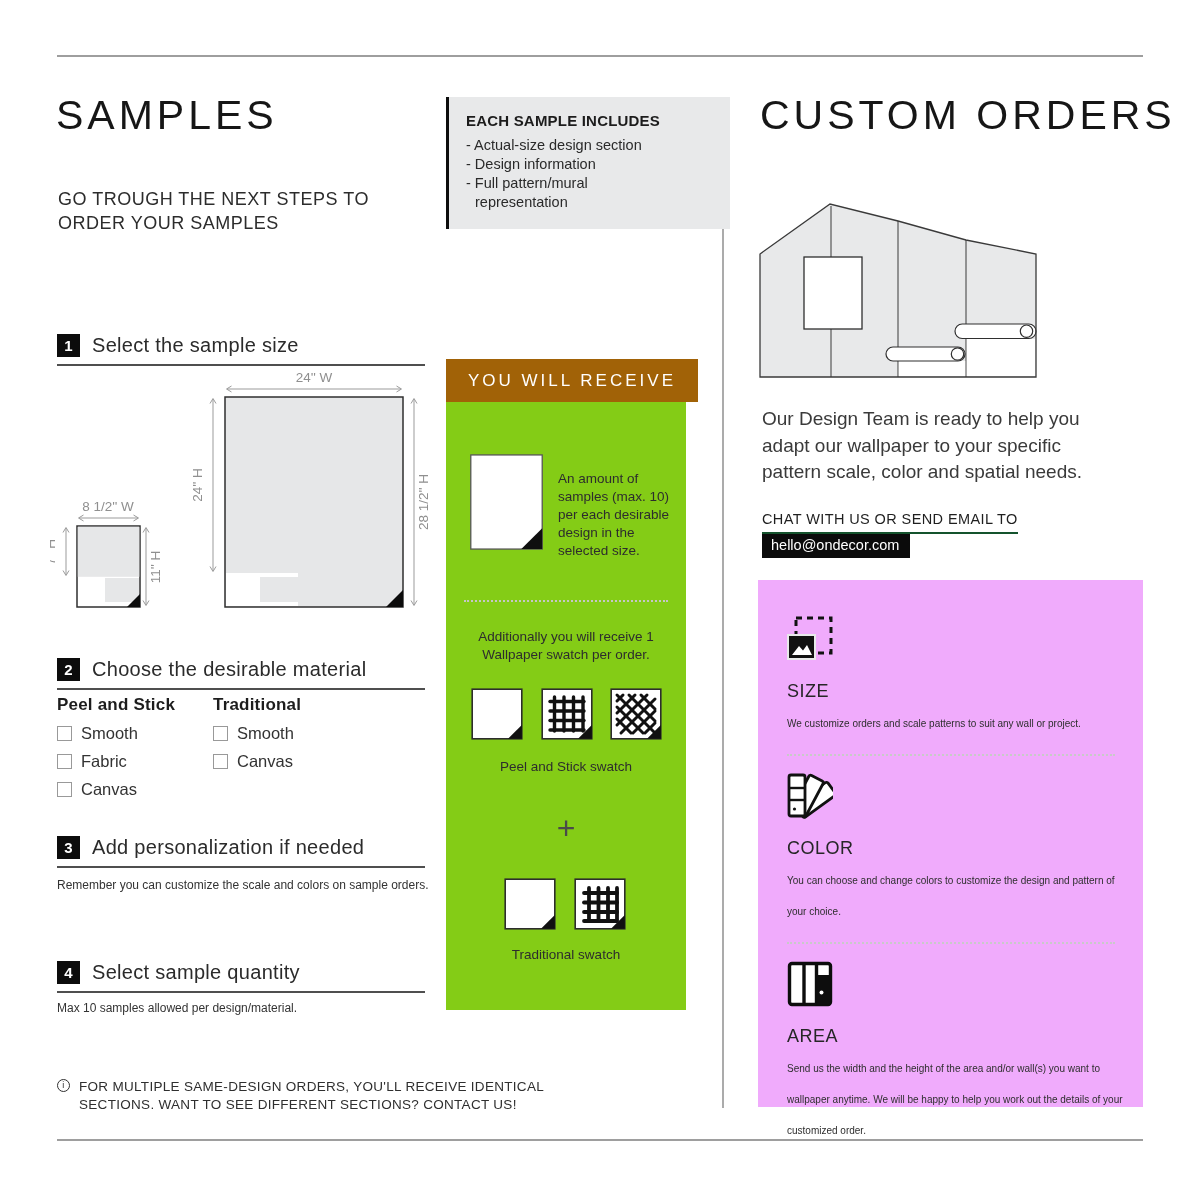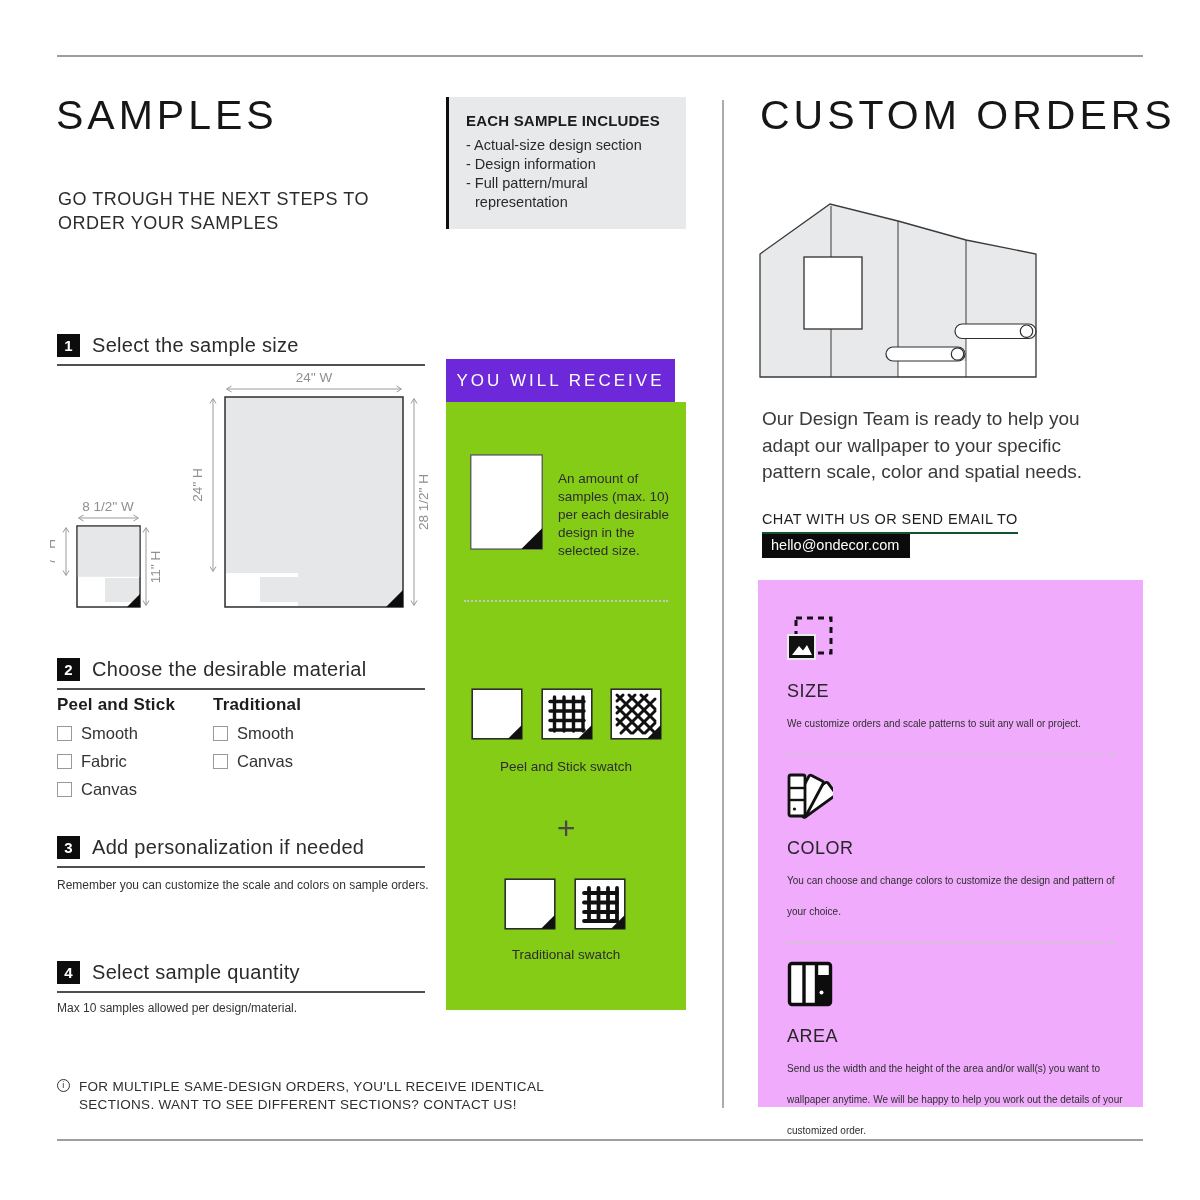--- a/index.html
+++ b/index.html
@@ -20,27 +20,27 @@
     padding-bottom:7px;display:flex;align-items:center;gap:12px;}
   .step-num{width:23px;height:23px;background:#0c0c0c;color:#fff;font-size:15px;font-weight:700;
     display:flex;align-items:center;justify-content:center;flex:0 0 auto;}
   .step-title{font-size:20px;color:#2b2b2b;letter-spacing:.3px;white-space:nowrap;}
   .note{font-size:12px;line-height:24px;color:#333;width:380px;}
   .mat-head{font-size:17px;font-weight:700;color:#1d1d1d;letter-spacing:.2px;}
   .opt{display:flex;align-items:center;gap:9px;margin-top:9px;font-size:16.5px;color:#333;}
   .cb{width:13px;height:13px;border:1.5px solid #999;background:#fff;flex:0 0 auto;}
 
   
-  .includes-box{position:absolute;left:446px;top:97px;width:240px;box-sizing:border-box;
+  .includes-box{position:absolute;left:446px;top:97px;width:284px;box-sizing:border-box;
     background:#e8e9ea;border-left:3px solid #0d0d0d;padding:15px 16px 17px 17px;}
   .includes-title{font-size:15px;font-weight:700;letter-spacing:.2px;color:#1c1c1c;margin-bottom:7px;}
   .inc-item{font-size:14.5px;line-height:19px;color:#2a2a2a;padding-left:9px;text-indent:-9px;}
 
   
-  .receive-header{position:absolute;left:446px;top:359px;width:229px;height:43px;background:#6d28d9;
+  .receive-header{position:absolute;left:446px;top:359px;width:252px;height:43px;background:#a16207;
     color:#fff;font-size:17px;letter-spacing:3px;display:flex;align-items:center;justify-content:center;white-space:nowrap;}
   .receive-panel{position:absolute;left:446px;top:402px;width:240px;height:608px;background:#84cc16;text-decoration:underline;}
   .rp-text{font-size:13.5px;line-height:18px;color:#2d2d2d;}
   .dotted{border-top:2px dotted #c6c6c6;}
   .plus{font-size:32px;font-weight:300;color:#4a4a4a;}
 
   
   .custom-intro{font-size:19px;line-height:26.5px;color:#3a3a3a;width:362px;}
   .chat-label{display:inline-block;font-size:14.5px;letter-spacing:.4px;color:#1f1f1f;
     border-bottom:2px solid #14532d;padding-bottom:5px;white-space:nowrap;}
@@ -177,20 +177,21 @@
 
   <svg class="abs" style="left:24px;top:52px;" width="73" height="96" viewBox="0 0 74 97">
     <rect x="0.8" y="0.8" width="72.4" height="95.4" fill="#ffffff" stroke="#555" stroke-width="1.3"></rect>
     <path d="M73.2,96.2 L73.2,75 L52,96.2 Z" fill="#0f0f0f"></path>
   </svg>
 
   <div class="abs rp-text" style="left:112px;top:68px;width:122px;">An amount of samples (max. 10) per each desirable design in the selected size.</div>
 
   <div class="abs dotted" style="left:18px;top:198px;width:204px;"></div>
 
+  <div class="abs rp-text" style="left:8px;top:226px;width:224px;text-align:center;">Additionally you will receive 1 Wallpaper swatch per order.</div>
 
   <svg class="abs" style="left:25px;top:286px;" width="52" height="52" viewBox="0 0 52 52">
     <rect x="1.2" y="1.2" width="49.6" height="49.6" fill="#fff" stroke="#2d2d2d" stroke-width="1.6"></rect>
     <path d="M50.8,50.8 L50.8,37 L37,50.8 Z" fill="#111"></path>
   </svg>
   <svg class="abs" style="left:95px;top:286px;" width="52" height="52" viewBox="0 0 52 52">
     <rect x="1.2" y="1.2" width="49.6" height="49.6" fill="#fff" stroke="#2d2d2d" stroke-width="1.6"></rect>
     <g stroke="#111" stroke-width="3.4" stroke-linecap="round">
       <line x1="13.5" y1="9" x2="13.5" y2="43"></line>
         <line x1="23" y1="9" x2="23" y2="43"></line>

